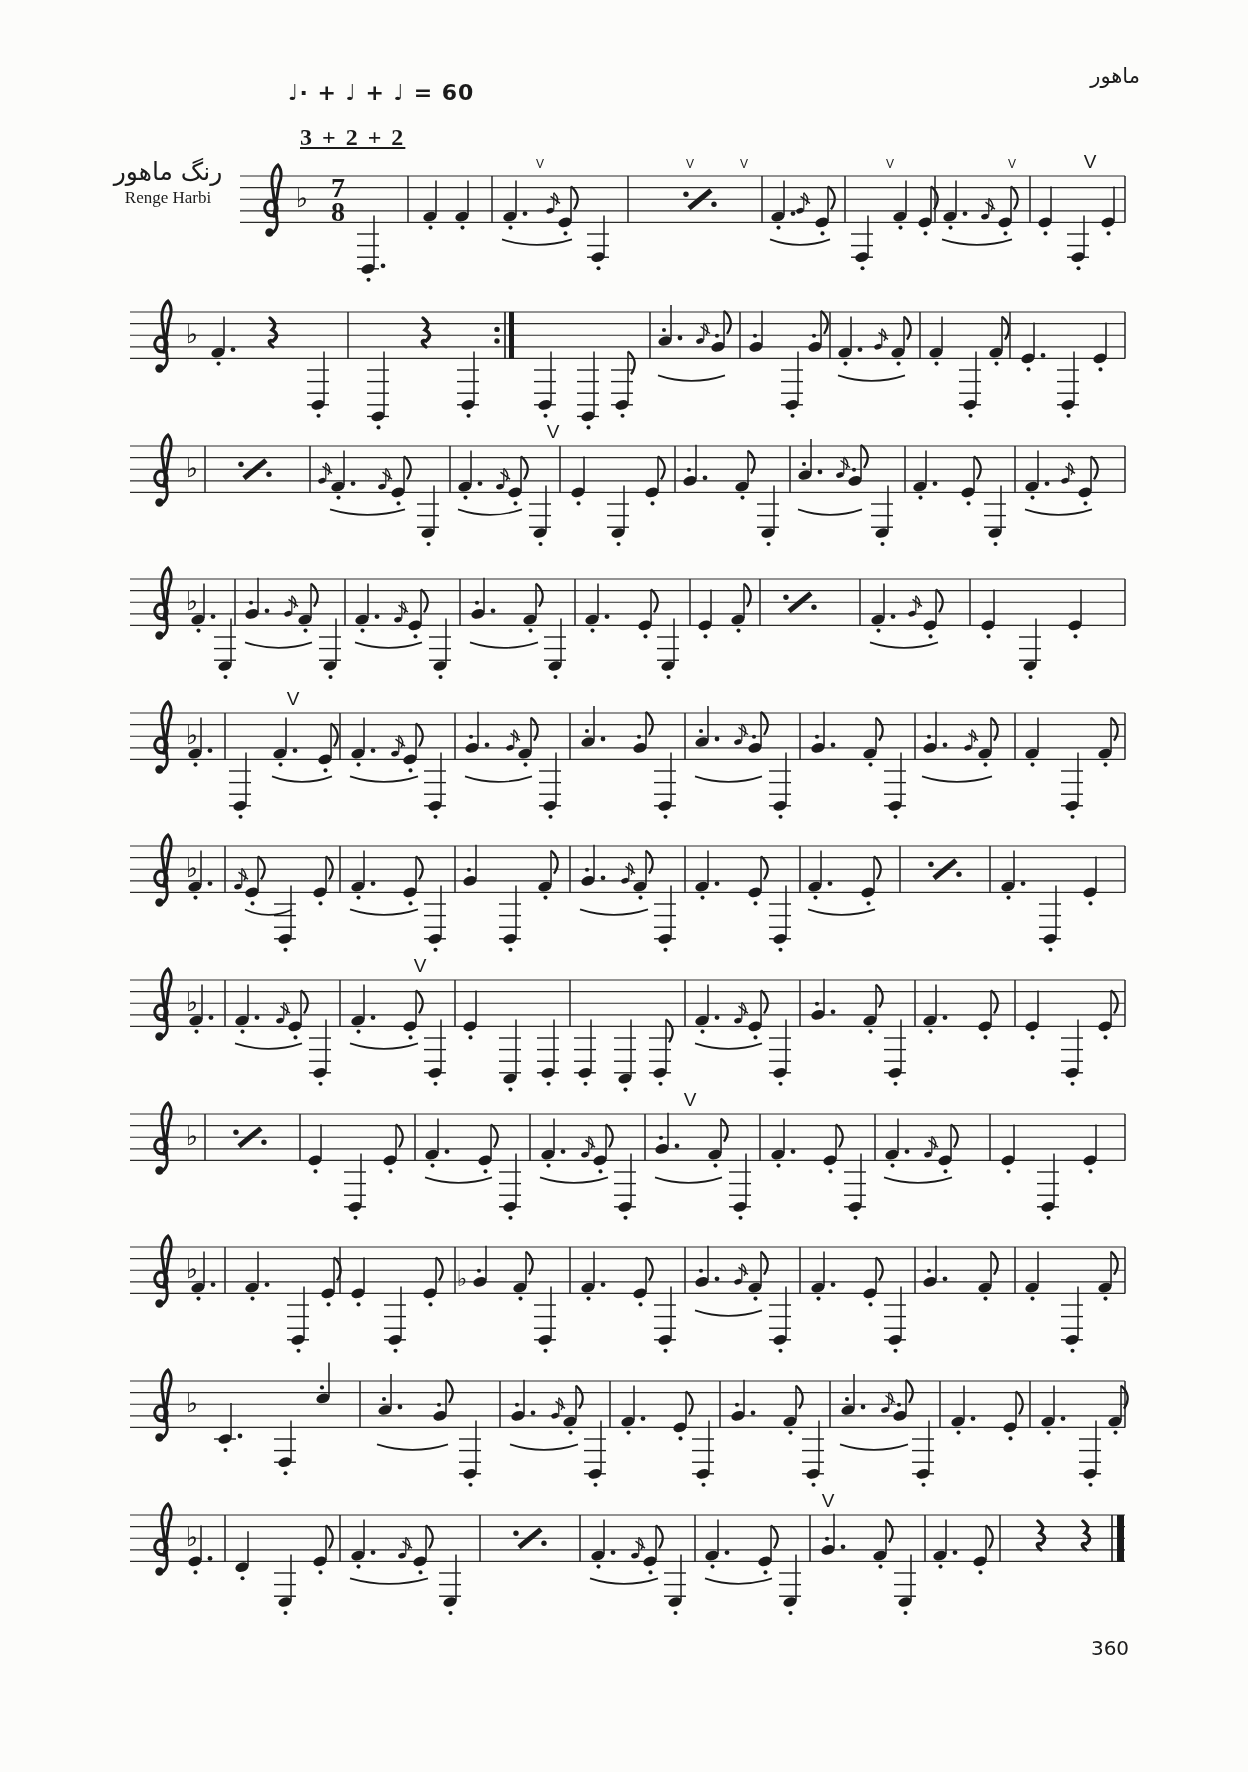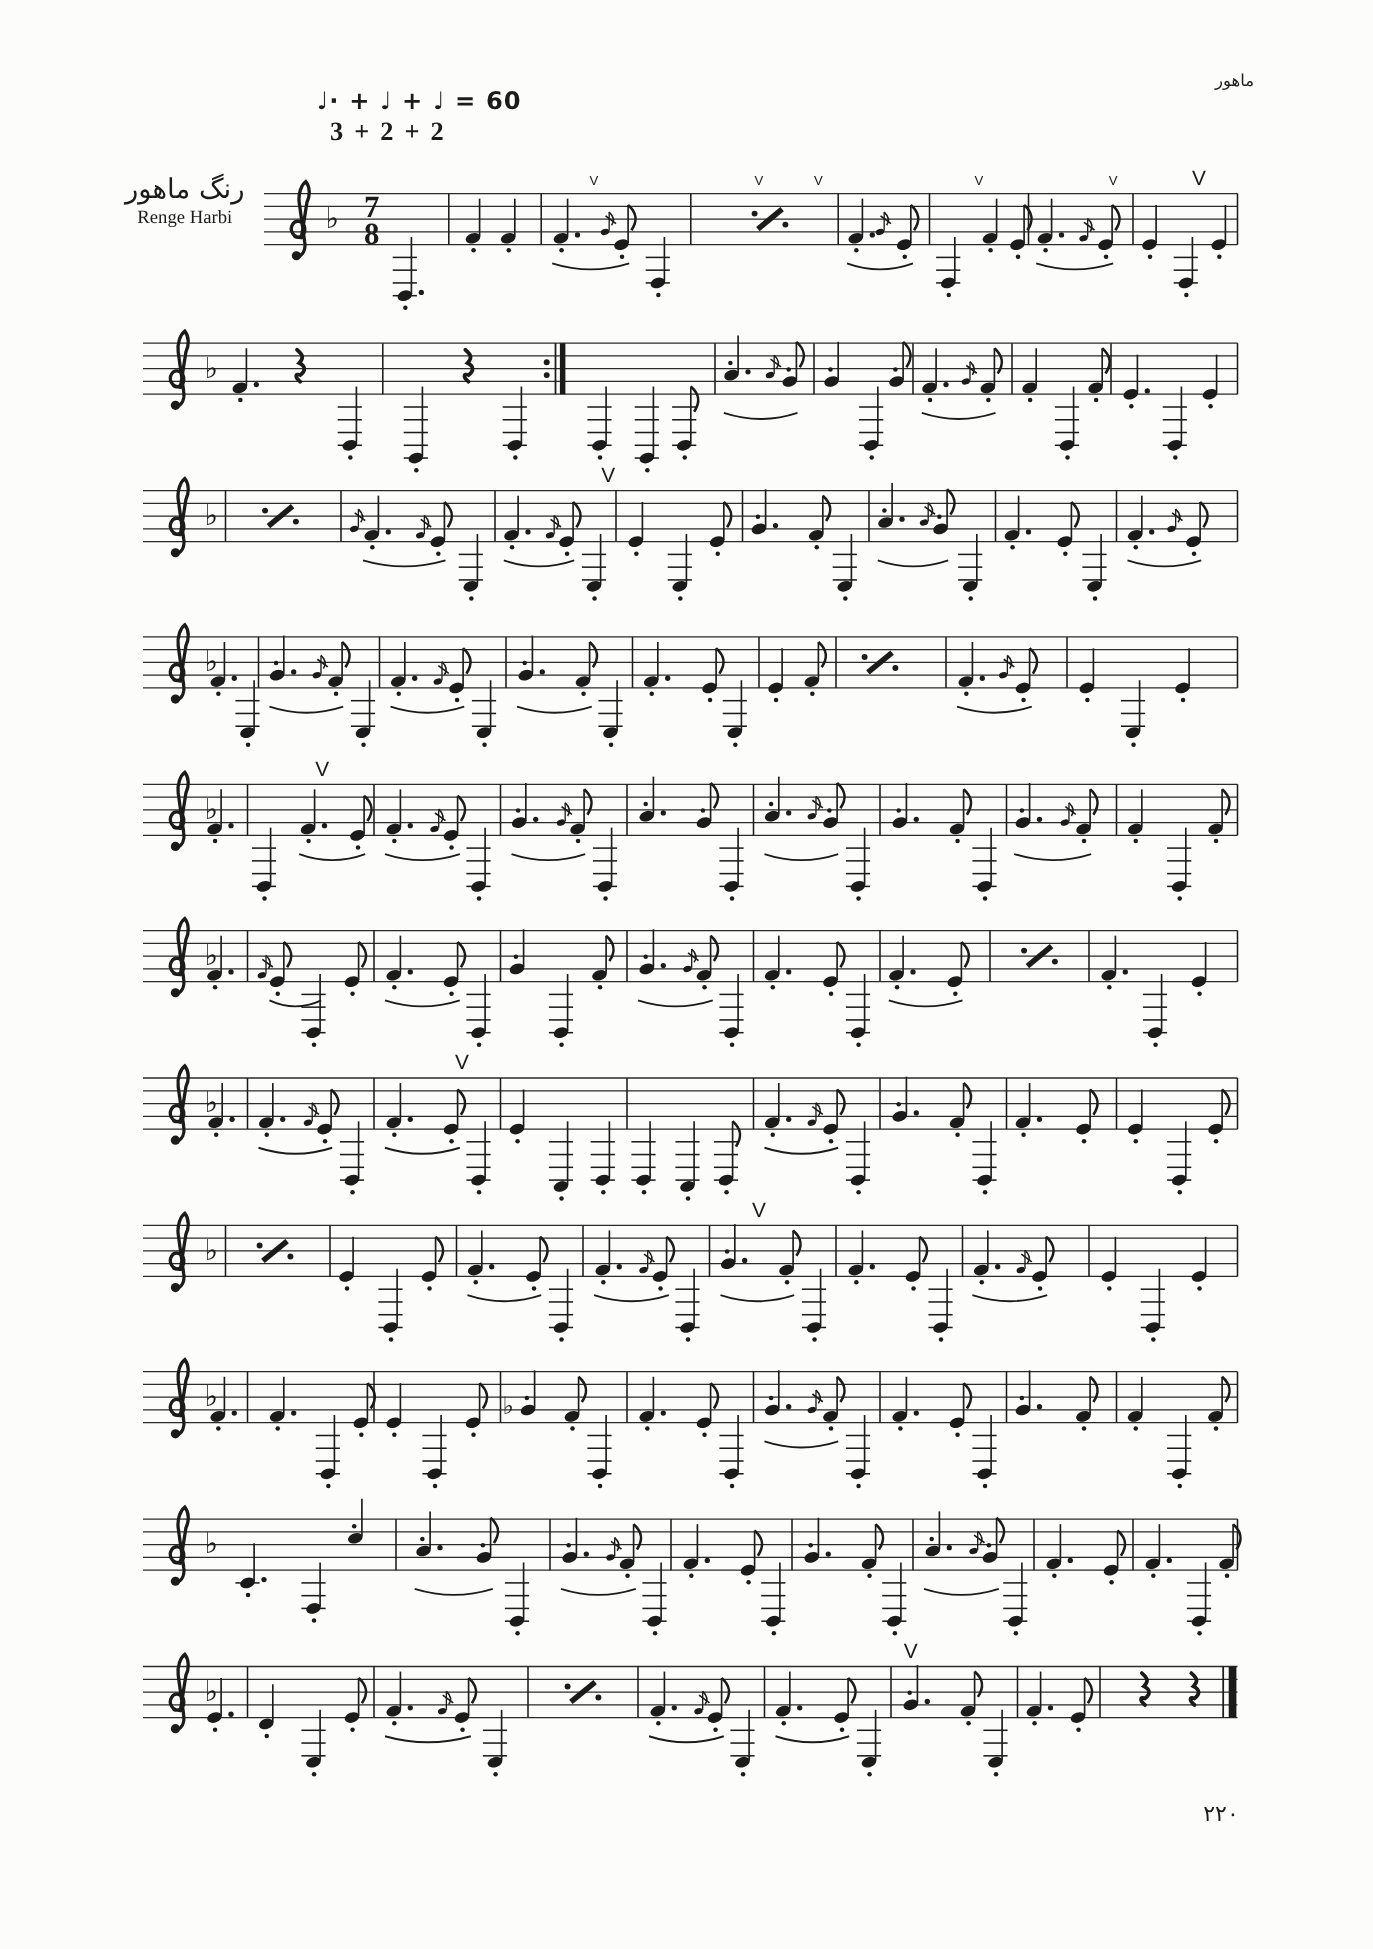--- a/index.html
+++ b/index.html
@@ -4,30 +4,30 @@
 <style>
   html,body{margin:0;padding:0;}
   .page{
     position:relative;width:1248px;height:1772px;
     background:#fcfcfa;overflow:hidden;
     font-family:"Liberation Serif", serif;color:#1b1b1b;
   }
   .title-fa{
     position:absolute;left:1020px;top:64px;width:120px;
     text-align:right;font-family:"DejaVu Sans", sans-serif;
-    font-size:15px;direction:rtl;
+    font-size:21px;direction:rtl;
   }
   .tempo-block{position:absolute;left:288px;top:80px;}
   .tempo-formula{
     font-family:"DejaVu Sans", sans-serif;font-size:22px;font-weight:bold;
     letter-spacing:1px;
   }
   .meter-breakdown{
     font-family:"Liberation Serif", serif;font-size:24px;font-weight:bold;
-    margin-top:2px;margin-left:12px;letter-spacing:2px;
+    margin-top:19px;margin-left:12px;letter-spacing:2px;text-decoration:underline;
   }
   .piece-label{
     position:absolute;left:96px;top:158px;width:144px;text-align:center;
   }
   .piece-title-fa{
     font-family:"DejaVu Sans", sans-serif;font-size:25px;direction:rtl;line-height:1.1;
   }
   .piece-title-latin{
     font-family:"Liberation Serif", serif;font-size:17px;margin-top:2px;
   }
@@ -1609,14 +1609,14 @@
   <div class="tempo-block">
     <div class="tempo-formula">♩· + ♩ + ♩ = 60</div>
     <div class="meter-breakdown">3 + 2 + 2</div>
   </div>
 
   <div class="piece-label">
     <div class="piece-title-fa">رنگ ماهور</div>
     <div class="piece-title-latin">Renge Harbi</div>
   </div>
 
-  <div class="page-number">۲۲۰</div>
+  <div class="page-number">360</div>
 </div>
 
 </body></html>

